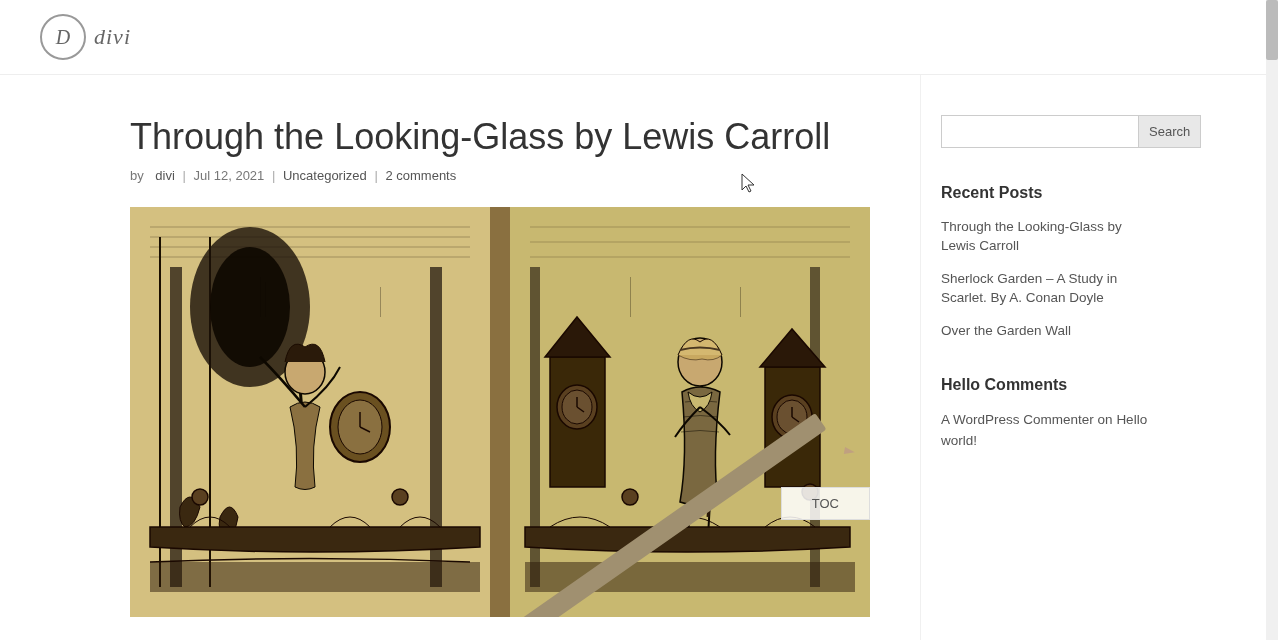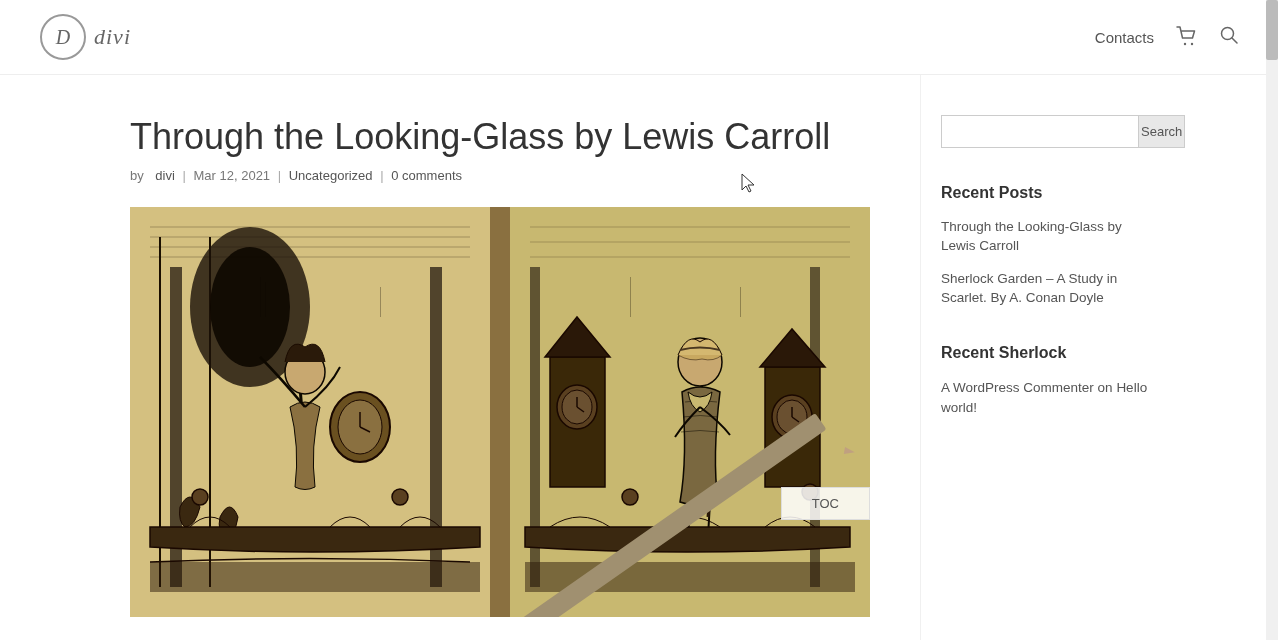--- a/index.html
+++ b/index.html
@@ -172,21 +172,21 @@
       padding: 8px 10px;
       font-size: 13px;
       outline: none;
       color: #555;
       font-family: 'Helvetica Neue', Arial, sans-serif;
       background: #fff;
     }
     .search-button {
       background: #e8e8e8;
       border: 1px solid #ccc;
-      padding: 8px 2px;
+      padding: 8px 10px;
       font-size: 13px;
       color: #555;
       cursor: pointer;
       font-family: 'Helvetica Neue', Arial, sans-serif;
       white-space: nowrap;
     }
 
     
     .widget-title {
       font-family: 'Helvetica Neue', Arial, sans-serif;
@@ -257,60 +257,44 @@
 </head>
 <body>
 
 <header class="site-header">
   <a class="logo-wrap" href="#">
     <div class="logo-circle">
       <span>D</span>
     </div>
     <span class="logo-text">divi</span>
   </a>
-  <nav class="nav-right">
-    <a class="nav-contacts" href="#">Contacts</a>
-    <span class="nav-cart-icon">
-      <svg width="22" height="20" viewBox="0 0 22 20" fill="none" xmlns="http://www.w3.org/2000/svg">
-        <path d="M1 1h3l2.5 11h10l2-7H6" stroke="#666" stroke-width="1.5" stroke-linecap="round" stroke-linejoin="round" fill="none"></path>
-        <circle cx="9" cy="18" r="1.2" fill="#666"></circle>
-        <circle cx="16" cy="18" r="1.2" fill="#666"></circle>
-      </svg>
-    </span>
-    <button class="nav-search-icon">
-      <svg width="18" height="18" viewBox="0 0 18 18" fill="none" xmlns="http://www.w3.org/2000/svg">
-        <circle cx="7.5" cy="7.5" r="6" stroke="#666" stroke-width="1.5" fill="none"></circle>
-        <line x1="12" y1="12" x2="17" y2="17" stroke="#666" stroke-width="1.5" stroke-linecap="round"></line>
-      </svg>
-    </button>
-  </nav>
 </header>
 
 <div class="page-wrapper">
 
   <main class="main-content">
 
     <div class="cursor-indicator">
       <svg width="18" height="22" viewBox="0 0 18 22">
         <path d="M2 2 L2 18 L6 14 L9 20 L11 19 L8 13 L14 13 Z" fill="white" stroke="#333" stroke-width="1"></path>
       </svg>
     </div>
 
     <h1 class="post-title">Through the Looking-Glass by Lewis Carroll</h1>
 
     <div class="post-meta">
       <span>by</span>
       <span class="separator"> </span>
       <a href="#">divi</a>
       <span class="separator"> | </span>
-      <span>Mar 12, 2021</span>
+      <span>Jul 12, 2021</span>
       <span class="separator"> | </span>
       <a href="#">Uncategorized</a>
       <span class="separator"> | </span>
-      <a href="#">0 comments</a>
+      <a href="#">2 comments</a>
     </div>
 
     <div class="post-image-wrap">
       <div class="post-image">
         
         <svg class="illustration-svg" viewBox="0 0 740 410" xmlns="http://www.w3.org/2000/svg">
 
           <rect width="740" height="410" fill="#c8b87a"></rect>
 
           <rect x="360" y="0" width="20" height="410" fill="#8a7040"></rect>
@@ -452,24 +436,25 @@
       <form class="search-form">
         <input type="text" class="search-input" placeholder="" style="">
         <button type="submit" class="search-button">Search</button>
       </form>
     </div>
 
     <div class="widget-recent-posts">
       <h3 class="widget-title">Recent Posts</h3>
       <a class="recent-post-link" href="#">Through the Looking-Glass by Lewis Carroll</a>
       <a class="recent-post-link" href="#">Sherlock Garden – A Study in Scarlet. By A. Conan Doyle</a>
+      <a class="recent-post-link" href="#">Over the Garden Wall</a>
     </div>
 
     <div class="widget-recent-comments">
-      <h3 class="widget-title">Recent Sherlock</h3>
+      <h3 class="widget-title">Hello Comments</h3>
       <div class="comment-entry">
         <a href="#">A WordPress Commenter</a>
         <span> </span>
         <span>on</span>
         <span> </span>
         <a href="#">Hello world!</a>
       </div>
     </div>
 
   </aside>

